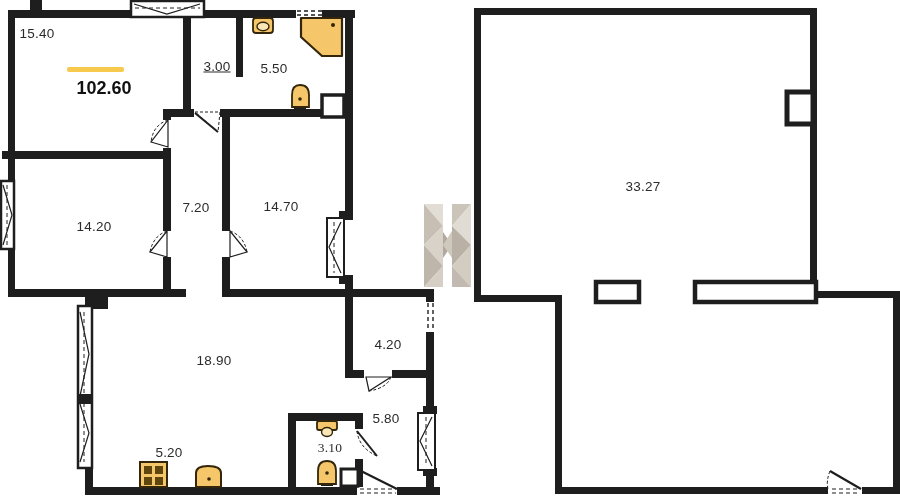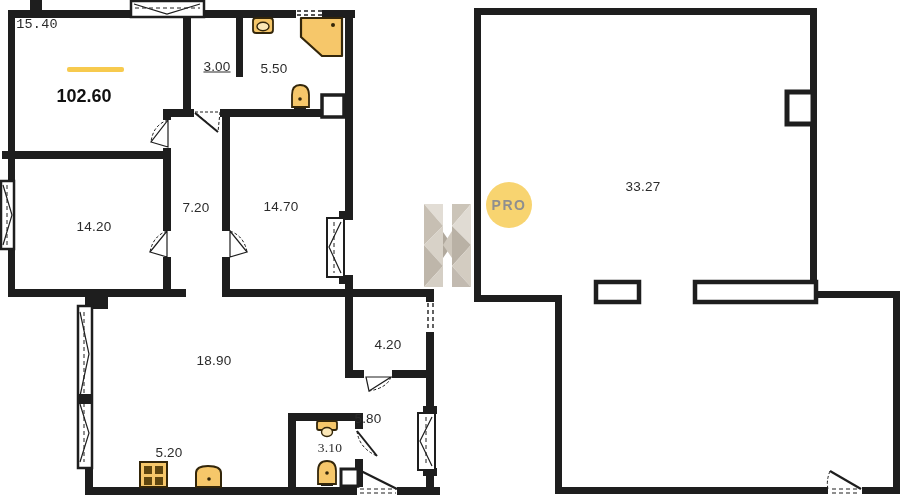--- a/index.html
+++ b/index.html
@@ -210,32 +210,29 @@
       <rect x="144" y="477" width="8" height="8" fill="#5f460f" stroke="none"></rect>
       <rect x="155" y="477" width="8" height="8" fill="#5f460f" stroke="none"></rect>
     </g>
     <g>
       <path d="M196,487 L196,473 Q196,466 208,466 Q221,466 221,473 L221,487 Z" fill="#f6c76a" stroke-width="2"></path>
       <circle cx="209" cy="479" r="1.8" fill="#33260a" stroke="none"></circle>
     </g>
   </g>
 </svg>
 
-  <div class="room-label" style="left:37px;top:24px;font-family:Liberation Mono, monospace;">15.40</div>
+  <div class="room-label" style="left:37px;top:33px;">15.40</div>
   <div class="room-label" style="left:217px;top:66px;text-decoration:underline;">3.00</div>
   <div class="room-label" style="left:274px;top:68px;">5.50</div>
   <div class="room-label" style="left:196px;top:207px;">7.20</div>
   <div class="room-label" style="left:94px;top:226px;">14.20</div>
   <div class="room-label" style="left:281px;top:206px;">14.70</div>
   <div class="room-label" style="left:214px;top:360px;">18.90</div>
   <div class="room-label" style="left:169px;top:452px;">5.20</div>
   <div class="room-label" style="left:330px;top:448px;font-family:Liberation Serif, serif;">3.10</div>
-  <div class="room-label" style="left:368px;top:418px;text-align:center;">5.80</div>
+  <div class="room-label" style="left:386px;top:418px;text-align:center;">5.80</div>
   <div class="room-label" style="left:388px;top:344px;">4.20</div>
   <div class="room-label" style="left:643px;top:148px;margin-top:38px;">33.27</div>
 
   <div class="total-underline"></div>
-  <div class="total-label" style="left:84px;top:88px;margin-top:8px;">102.60</div>
-
-  <div class="pro-badge">
-    <span>PRO</span>
-  </div>
+  <div class="total-label" style="left:104px;top:88px;">102.60</div>
+
 </div>
 
 </body></html>

